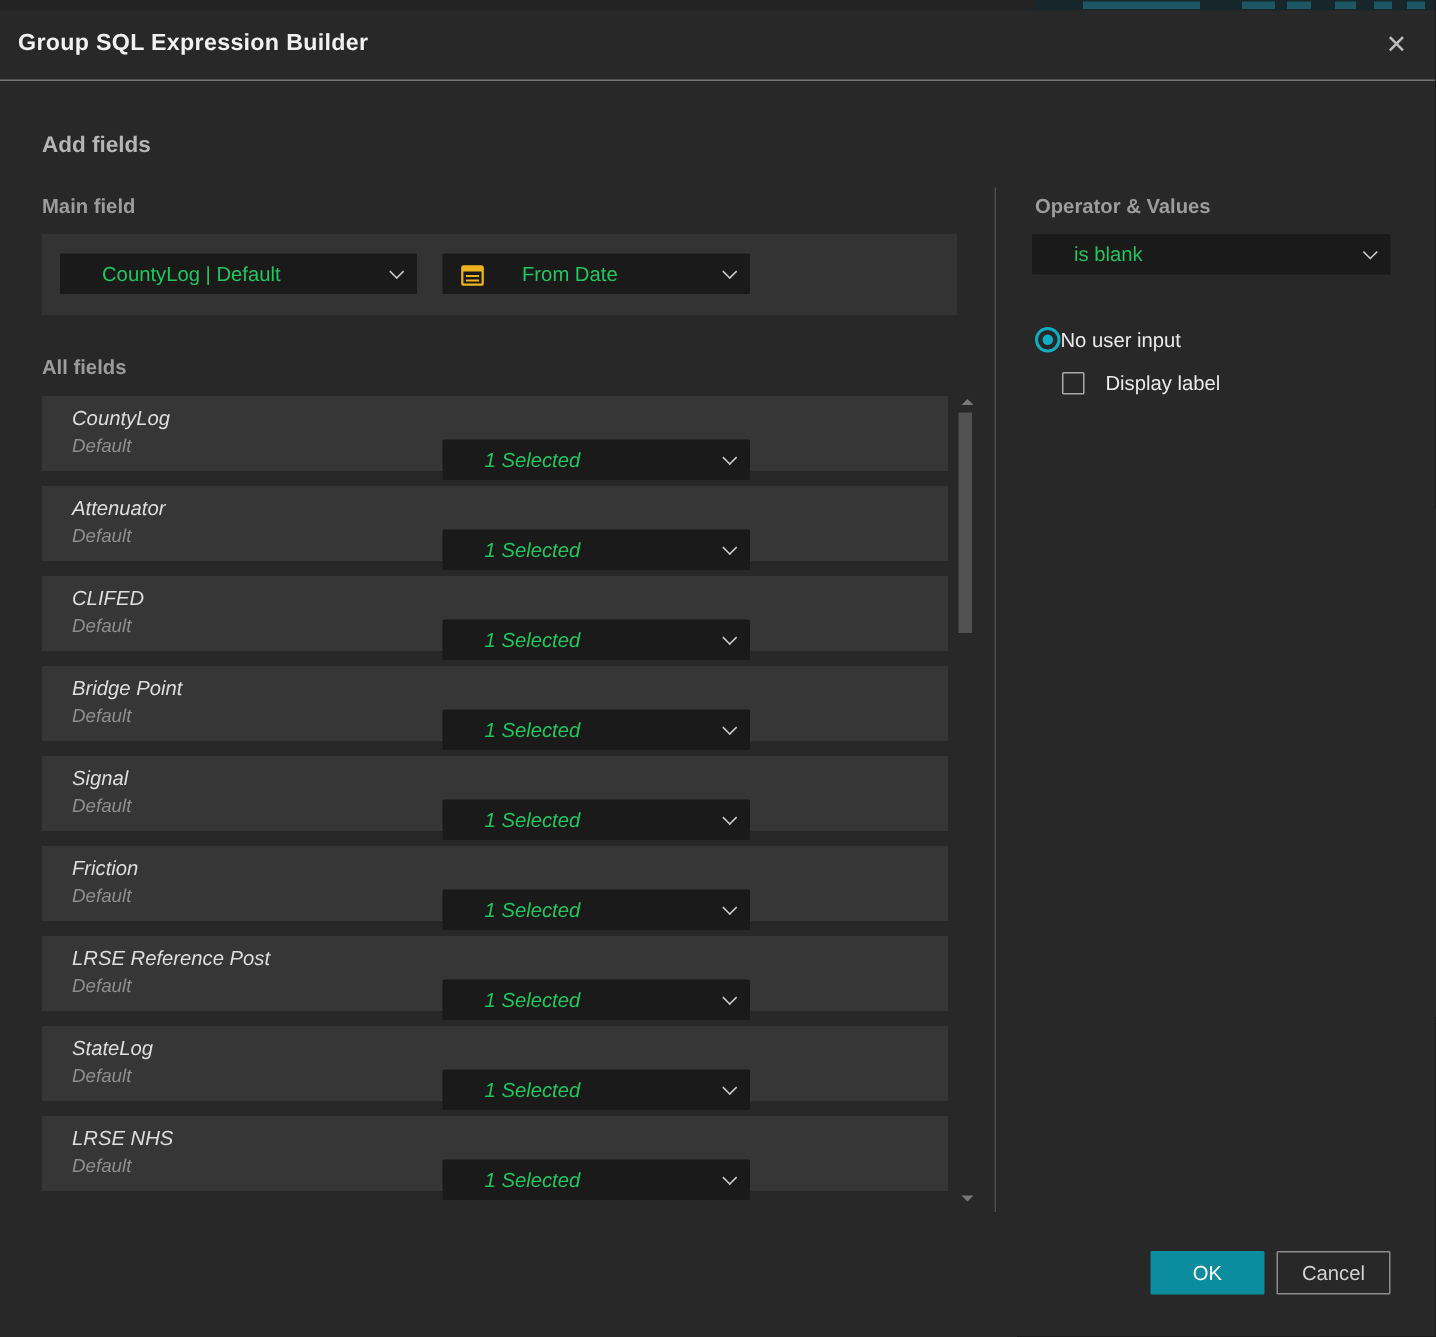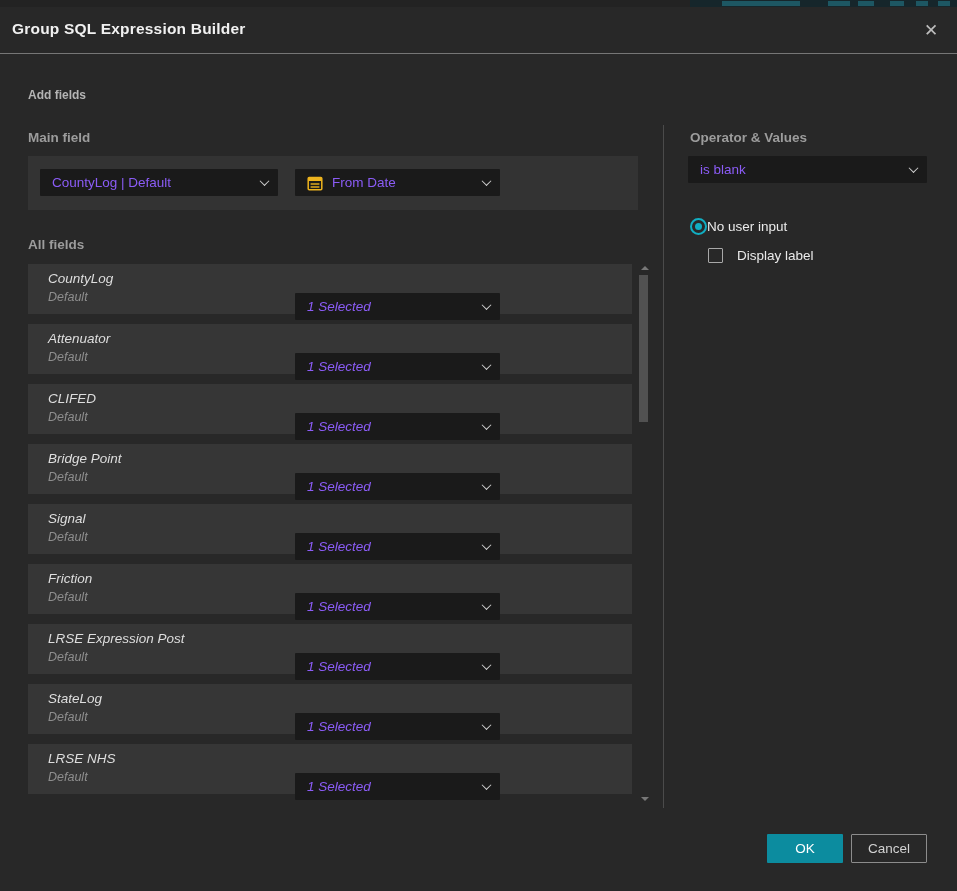--- a/index.html
+++ b/index.html
@@ -14,28 +14,28 @@
   .frag { position:absolute; top:1px; height:5px; background:#1d5763; }
 
   
   .dialog { position:absolute; left:0; top:7px; width:957px; height:884px; background:#282828; }
 
   .dlg-header { position:absolute; left:0; top:0; width:957px; height:47px; border-bottom:1px solid #767676; }
   .dlg-title { position:absolute; left:12px; top:13px; font-size:15.5px; font-weight:700; color:#f1f1f1; letter-spacing:.2px; }
   .dlg-close { position:absolute; right:13px; top:10px; width:26px; height:26px; display:flex; align-items:center; justify-content:center;
                color:#bdbdbd; font-size:17px; cursor:pointer; font-weight:400; }
 
-  .section-heading { position:absolute; font-size:12px; font-weight:700; color:#b5b5b5; }
+  .section-heading { position:absolute; font-size:15px; font-weight:700; color:#b5b5b5; }
   .sub-label { position:absolute; font-size:13.5px; font-weight:700; color:#9c9c9c; }
 
   .main-panel { position:absolute; left:28px; top:149px; width:610px; height:54px; background:#333333; }
 
   .select { position:absolute; height:27px; background:#1a1a1a; display:flex; align-items:center;
             padding:0 10px 0 12px; cursor:pointer; border-radius:1px; }
-  .select .sel-text { font-size:13.5px; color:#8b5cf6; flex:1; white-space:nowrap; overflow:hidden; }
+  .select .sel-text { font-size:13.5px; color:#22c55e; flex:1; white-space:nowrap; overflow:hidden;margin-left:16px; }
   .chev { width:7px; height:7px; border-right:1.6px solid #cfcfcf; border-bottom:1.6px solid #cfcfcf;
           transform:rotate(45deg) translate(-1px,-1px); flex:0 0 auto; margin-left:8px; }
 
   .cal-icon { width:16px; height:16px; margin-right:9px; flex:0 0 auto; }
 
   
   .field-list { position:absolute; left:28px; top:257px; width:604px; }
   .field-row { position:relative; width:604px; height:50px; background:#363636; margin-bottom:10px;font-style:italic; }
   .field-row .fname { position:absolute; left:20px; top:7px; font-size:13.5px; color:#dedede; }
   .field-row .fsub  { position:absolute; left:20px; top:26px; font-size:12.5px; color:#8e8e8e; }
@@ -161,21 +161,21 @@
       </div>
         <div class="field-row">
         <div class="fname">Friction</div>
         <div class="fsub">Default</div>
         <div class="select">
           <span class="sel-text">1 Selected</span>
           <span class="chev"></span>
         </div>
       </div>
         <div class="field-row">
-        <div class="fname">LRSE Expression Post</div>
+        <div class="fname">LRSE Reference Post</div>
         <div class="fsub">Default</div>
         <div class="select">
           <span class="sel-text">1 Selected</span>
           <span class="chev"></span>
         </div>
       </div>
         <div class="field-row">
         <div class="fname">StateLog</div>
         <div class="fsub">Default</div>
         <div class="select">

